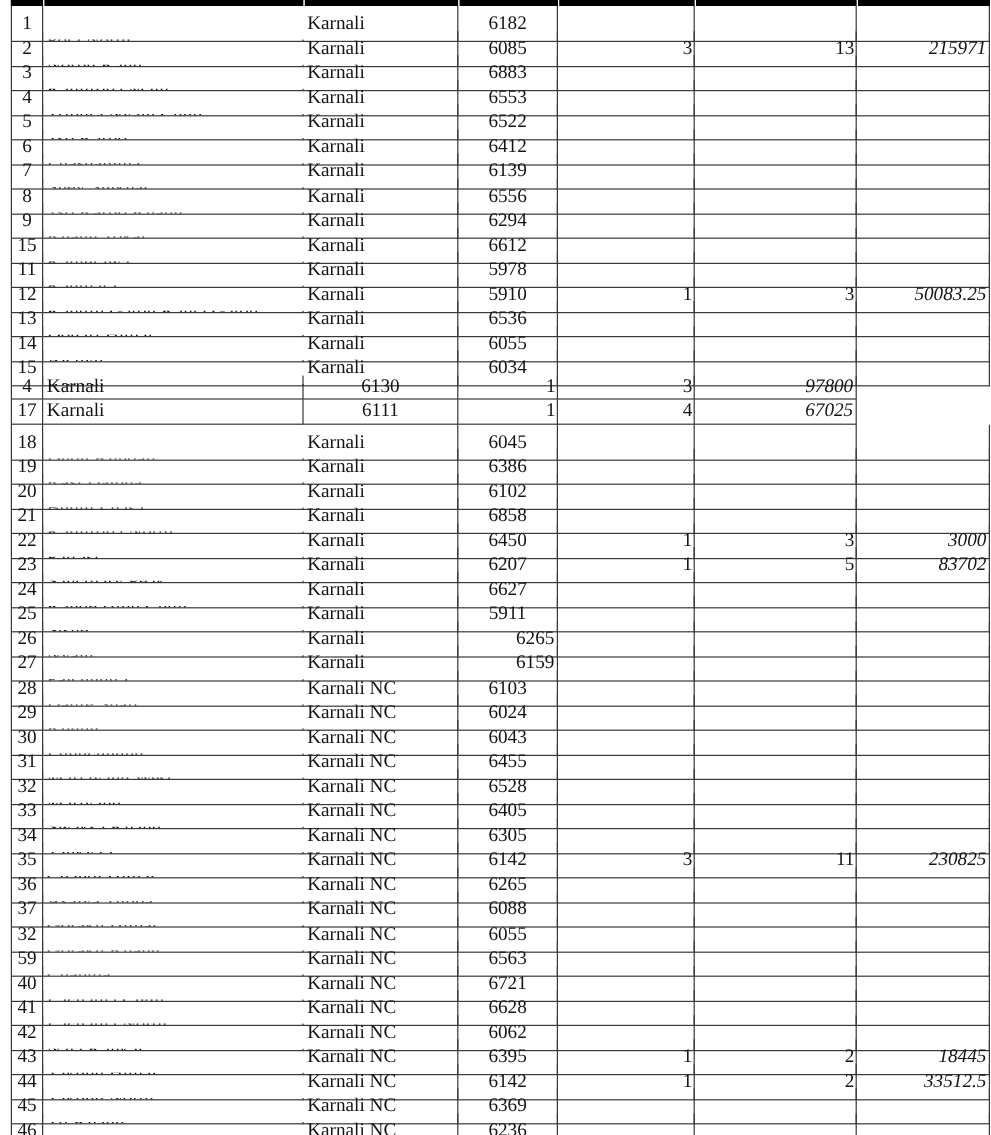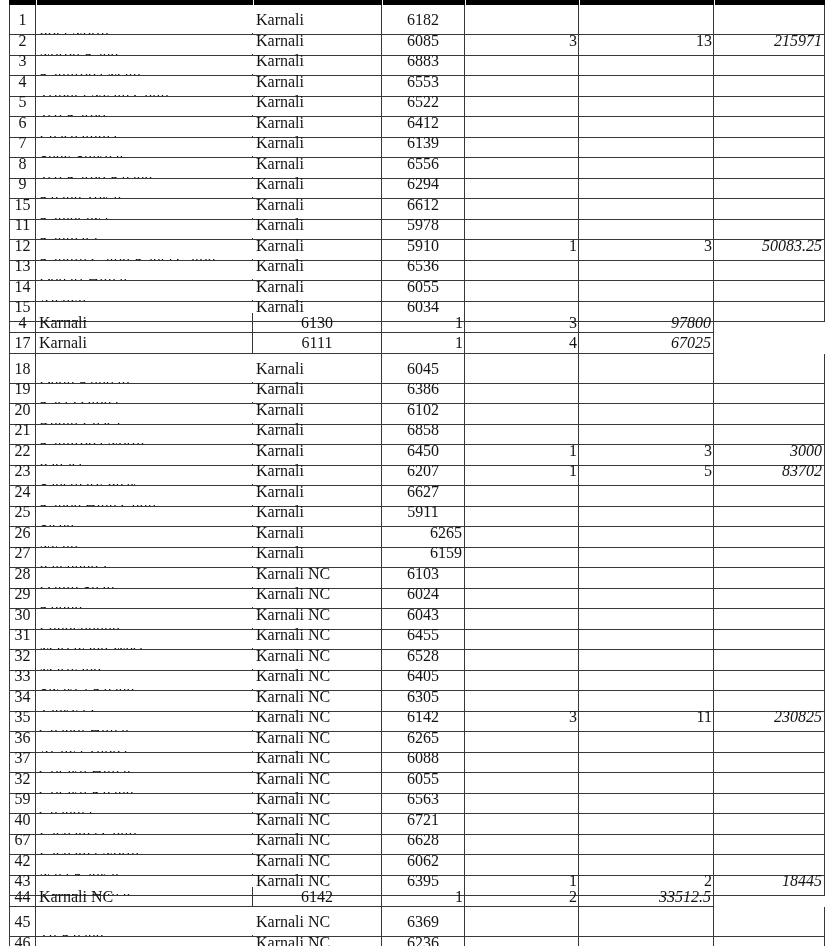--- a/index.html
+++ b/index.html
@@ -425,21 +425,21 @@
       <div class="row">
         <div class="cell cell-n">40</div>
         <div class="cell cell-name">Lachama Chuli</div>
         <div class="cell cell-region">Karnali NC</div>
         <div class="cell cell-elev">6721</div>
         <div class="cell cell-a"></div>
         <div class="cell cell-b"></div>
         <div class="cell cell-c"></div>
       </div>
       <div class="row">
-        <div class="cell cell-n">67</div>
+        <div class="cell cell-n">41</div>
         <div class="cell cell-name">Lachama North</div>
         <div class="cell cell-region">Karnali NC</div>
         <div class="cell cell-elev">6628</div>
         <div class="cell cell-a"></div>
         <div class="cell cell-b"></div>
         <div class="cell cell-c"></div>
       </div>
       <div class="row">
         <div class="cell cell-n">42</div>
         <div class="cell cell-name">Nala Kankar</div>
@@ -453,20 +453,21 @@
         <div class="cell cell-n">43</div>
         <div class="cell cell-name">Takphu Himal</div>
         <div class="cell cell-region">Karnali NC</div>
         <div class="cell cell-elev">6395</div>
         <div class="cell cell-a">1</div>
         <div class="cell cell-b">2</div>
         <div class="cell cell-c">18445</div>
       </div>
       <div class="row">
         <div class="cell cell-n">44</div>
+        <div class="cell cell-name">Takphu North</div>
         <div class="cell cell-region">Karnali NC</div>
         <div class="cell cell-elev">6142</div>
         <div class="cell cell-a">1</div>
         <div class="cell cell-b">2</div>
         <div class="cell cell-c">33512.5</div>
       </div>
       <div class="row">
         <div class="cell cell-n">45</div>
         <div class="cell cell-name">Til Khang</div>
         <div class="cell cell-region">Karnali NC</div>

